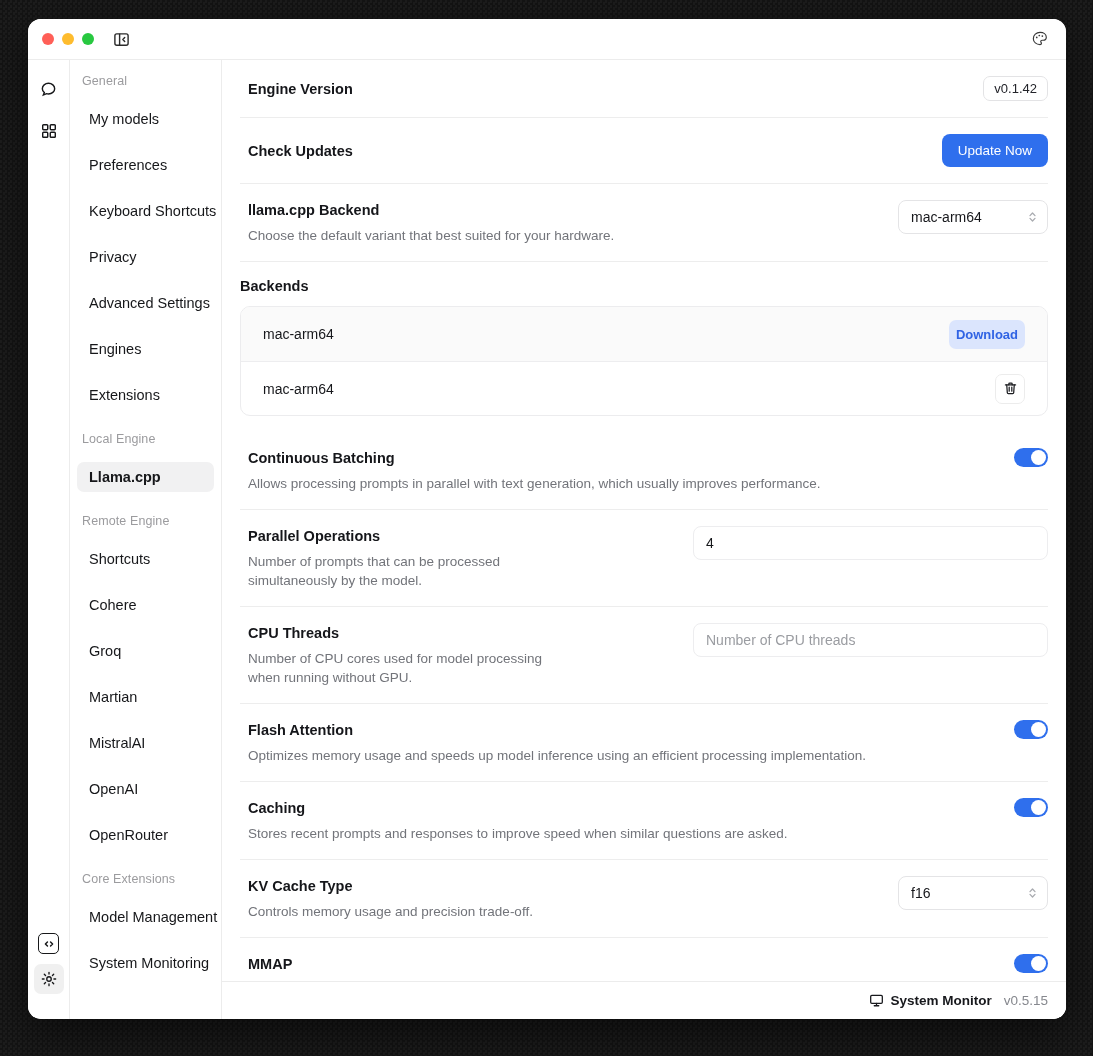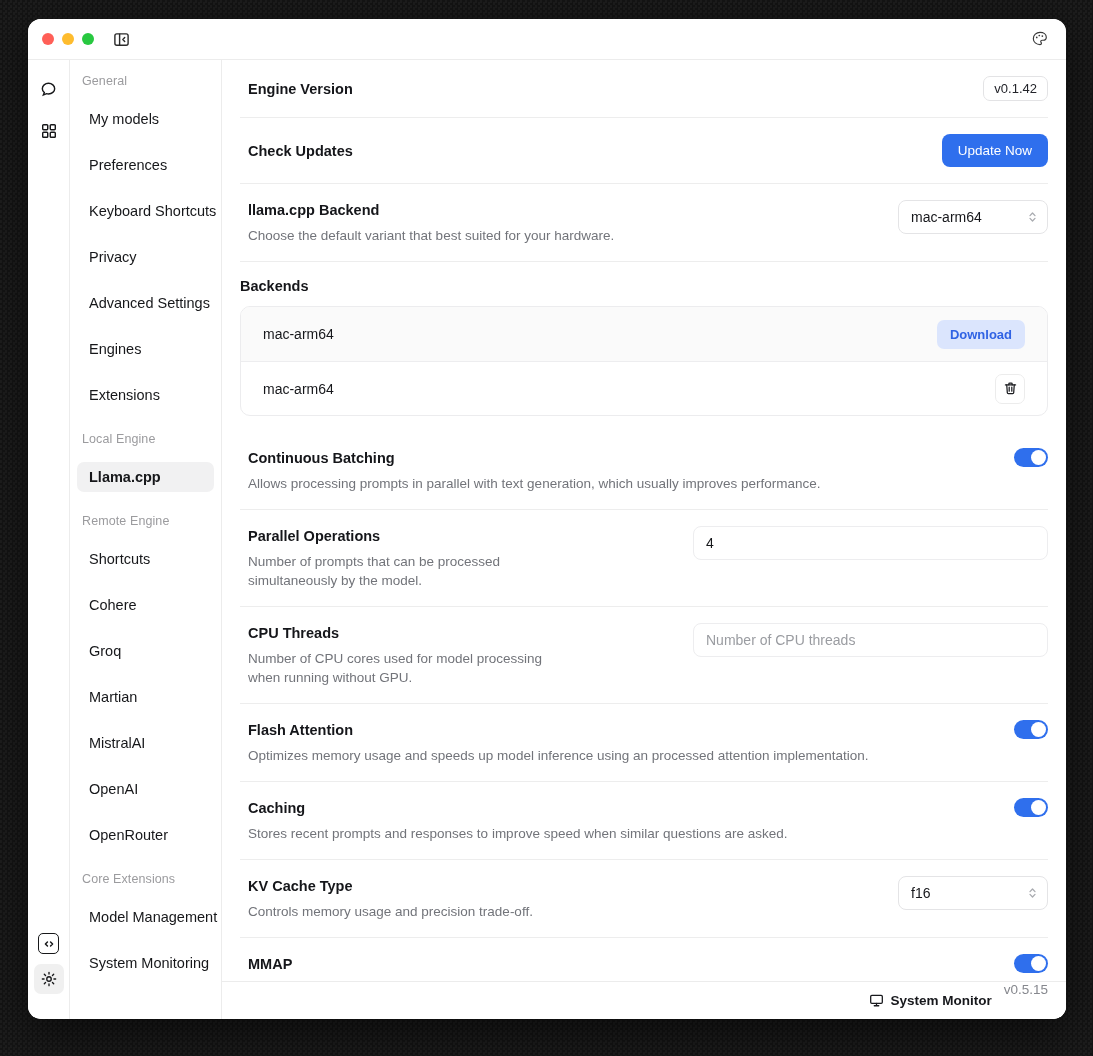--- a/index.html
+++ b/index.html
@@ -136,21 +136,21 @@
     border: none; border-radius: 8px;
     font-size: 13.5px; font-weight: 400;
     padding: 9px 16px;
     font-family: inherit;
   }
   
   .btn-soft {
     background: #dbe5fd; color: #3063e4;
     border: none; border-radius: 7px;
     font-size: 13px; font-weight: 700;
-    padding: 7px 13px;
+    padding: 7px 7px;
     font-family: inherit;
   }
   .icon-btn {
     width: 30px; height: 30px;
     border: 1px solid #ececec; border-radius: 7px;
     background: #fff;
     display: flex; align-items: center; justify-content: center;
     color: #1c1d21;
   }
 
@@ -202,21 +202,21 @@
     font-size: 14px; color: #16171b;
   }
   .card-row.hover { background: #fafafa; }
   .card-row + .card-row { border-top: 1px solid #ededef; }
   .card-row .spacer { flex: 1; }
 
   
   .footer {
     height: 38px; flex: 0 0 38px;
     border-top: 1px solid #ececec;
-    display: flex; justify-content: flex-end;
+    display: flex; align-items: center; justify-content: flex-end;
     padding: 0 18px; gap: 12px;
     background: #fff;
   }
   .footer-item {
     display: flex; align-items: center; gap: 6px;
     font-size: 13.5px; font-weight: 700; color: #17181c;
   }
   .footer-version { font-size: 13.5px; color: #86888e; }
   svg { display: block; }
 </style>
@@ -410,21 +410,21 @@
             <div class="row-desc" style="max-width:330px;">Number of CPU cores used for model processing when running without GPU.</div>
           </div>
           <div class="row-ctl">
             <div class="text-input placeholder">Number of CPU threads</div>
           </div>
         </div>
 
         <div class="row">
           <div class="row-main">
             <div class="row-title">Flash Attention</div>
-            <div class="row-desc">Optimizes memory usage and speeds up model inference using an processed attention implementation.</div>
+            <div class="row-desc">Optimizes memory usage and speeds up model inference using an efficient processing implementation.</div>
           </div>
           <div class="row-ctl">
             <div class="toggle">
                 <div class="knob"></div>
               </div>
           </div>
         </div>
 
         <div class="row">
           <div class="row-main">

